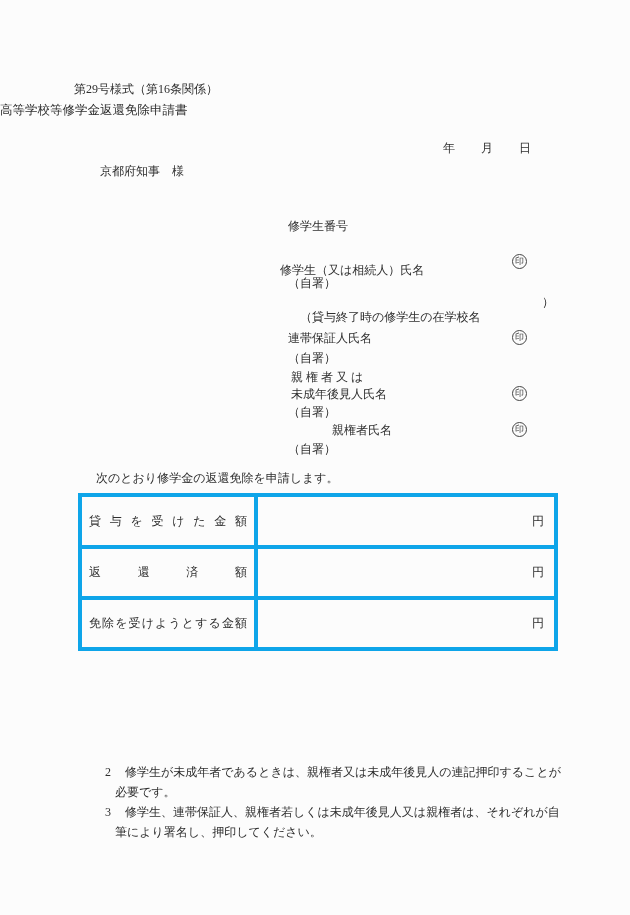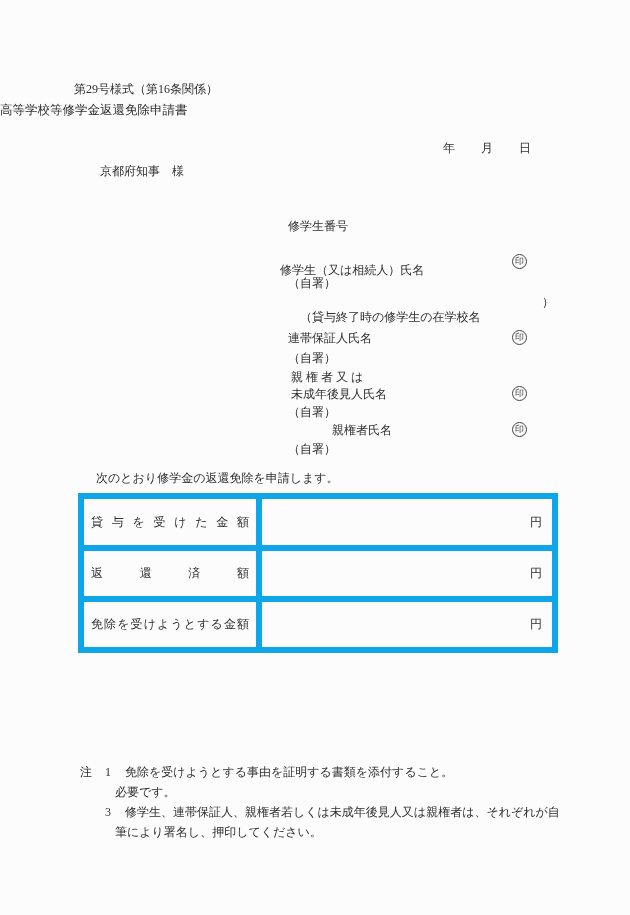--- a/index.html
+++ b/index.html
@@ -50,21 +50,21 @@
   .school-close { position: absolute; right: 0; top: 0; }
 
   .app-table {
     position: absolute;
     left: 78px; top: 493px;
     width: 480px;
     border-collapse: collapse;
     table-layout: fixed;
   }
   .app-table td {
-    border: 6px solid #0ea5e9;
+    border: 4px solid #0ea5e9;
     font-size: 12px;
     vertical-align: middle;
     padding: 0;
   }
   .label-cell {
     width: 158px;
     padding: 0 7px !important;
     text-align: justify;
     text-align-last: justify;
   }
@@ -149,22 +149,22 @@
         <td class="value-cell"><span>円</span></td>
       </tr>
       <tr class="row-3">
         <td class="label-cell">免除を受けようとする金額</td>
         <td class="value-cell"><span>円</span></td>
       </tr>
     </tbody>
   </table>
 
   <div class="notes">
-    <div class="note-line">
-      <span class="note-marker">注</span><span class="note-num">1</span><span>免除を受けようとする事由を証明する書類を添付すること。</span>
+    <div class="note-line note-start">
+      <span class="note-num">2</span><span>修学生が未成年者であるときは、親権者又は未成年後見人の連記押印することが</span>
     </div>
     <div class="note-line note-cont">
       <span>必要です。</span>
     </div>
     <div class="note-line note-start">
       <span class="note-num">3</span><span>修学生、連帯保証人、親権者若しくは未成年後見人又は親権者は、それぞれが自</span>
     </div>
     <div class="note-line note-cont">
       <span>筆により署名し、押印してください。</span>
     </div>

